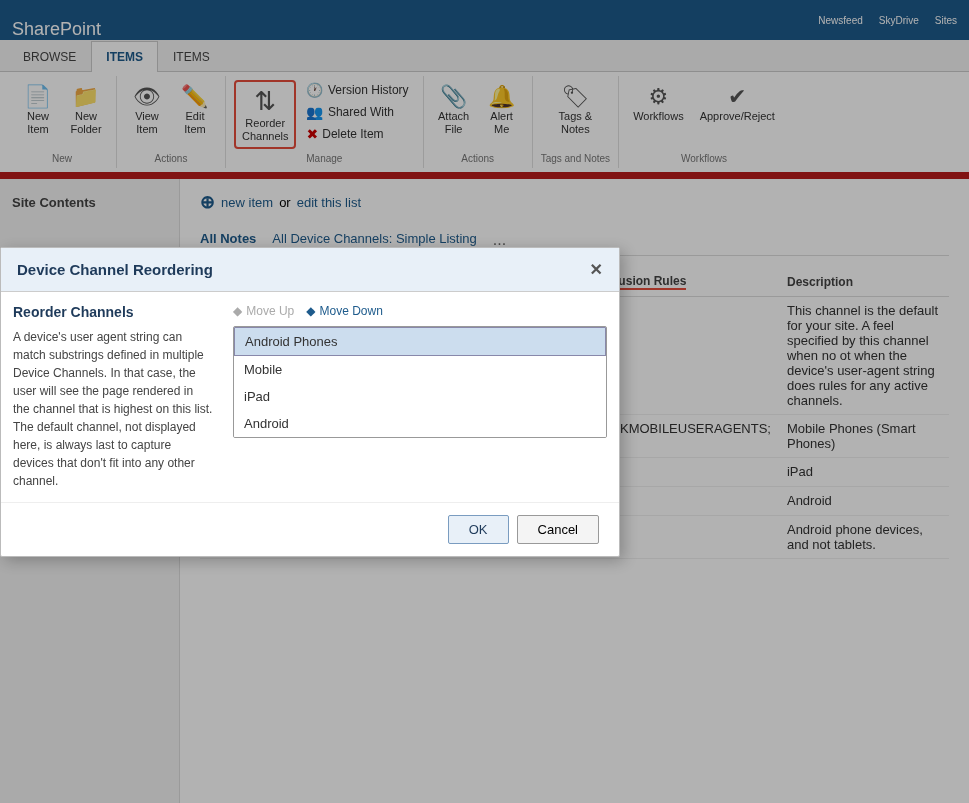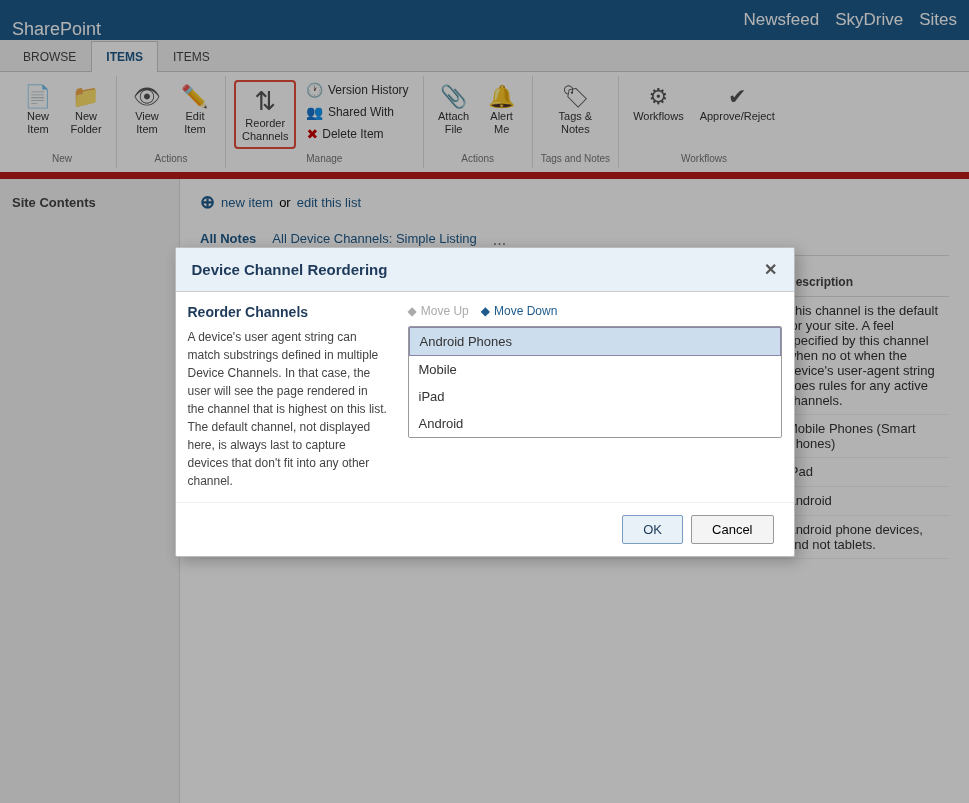--- a/index.html
+++ b/index.html
@@ -17,21 +17,21 @@
     .top-nav-brand {
       font-size: 18px;
       font-weight: 300;
       color: white;
       margin-right: auto;
       margin-top: 18px;
     }
     .top-nav-links {
       display: flex;
       gap: 16px;
-      font-size: 17px;
+      font-size: 10px;
     }
     .top-nav-links span {
       color: white;
       cursor: pointer;
     }
 
     
     .ribbon {
       background: #701a75;
       border-bottom: 7px solid #b91c1c;
@@ -227,21 +227,20 @@
       display: inline-block;
     }
 
     
     .modal-overlay {
       position: fixed;
       top: 0; left: 0; right: 0; bottom: 0;
       background: rgba(0,0,0,0.3);
       display: flex;
       align-items: center;
-      justify-content: center;
       z-index: 100;
     }
     .modal {
       background: white;
       border: 1px solid #bbb;
       border-radius: 2px;
       width: 620px;
       box-shadow: 4px 4px 16px rgba(0,0,0,0.25);
     }
     .modal-header {

